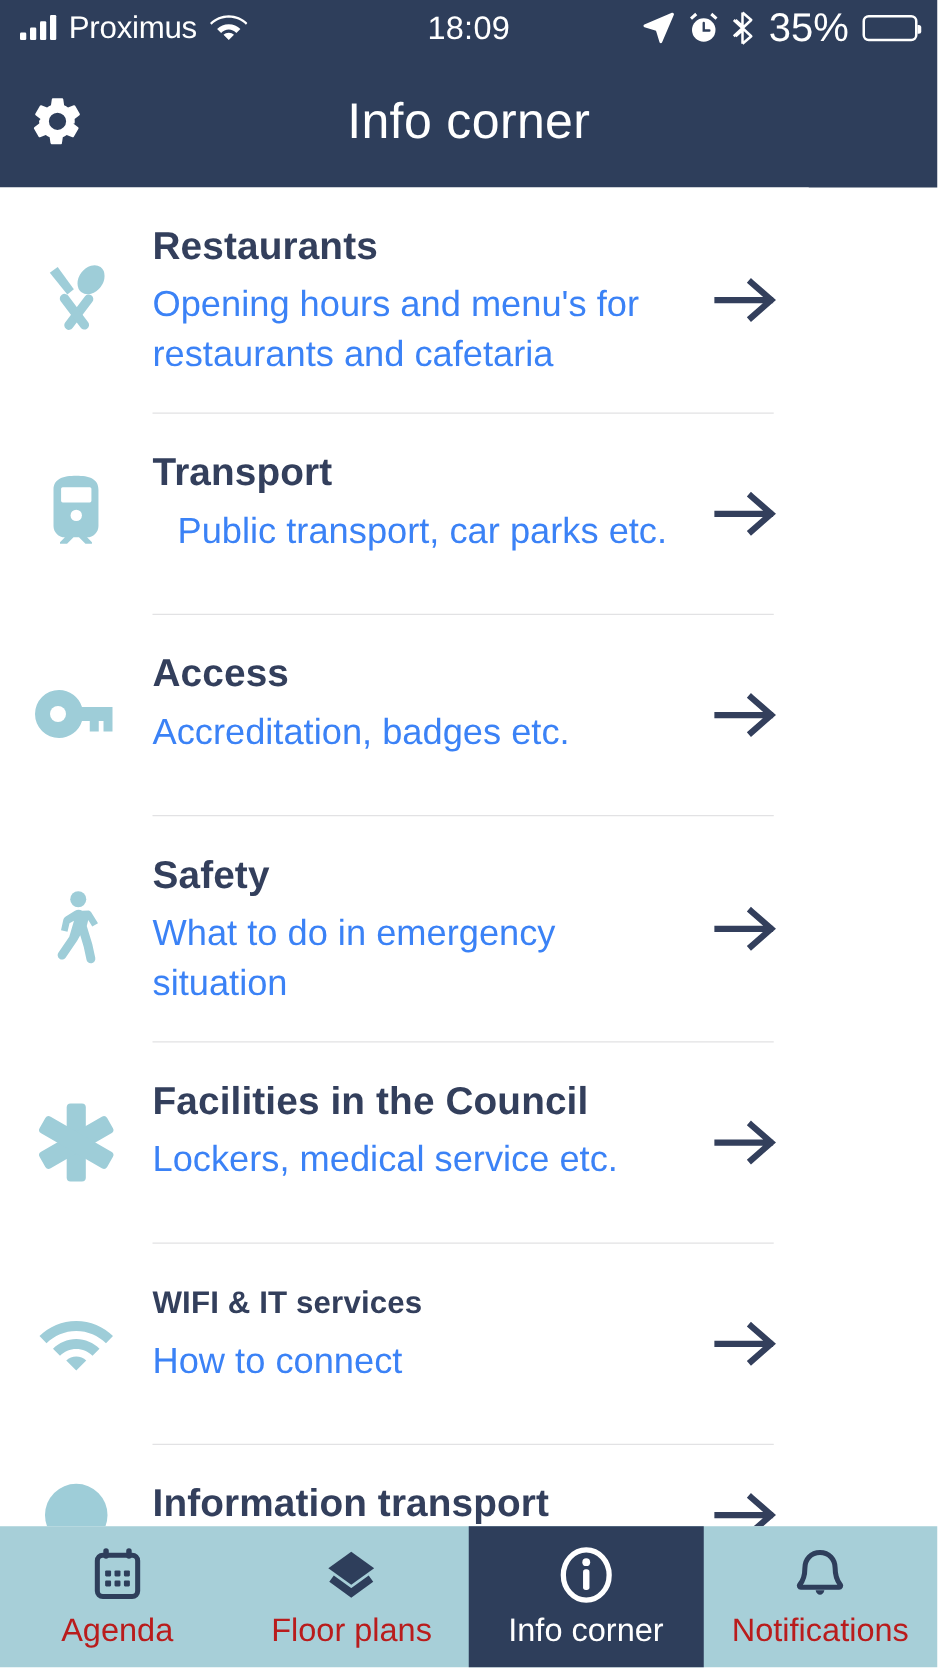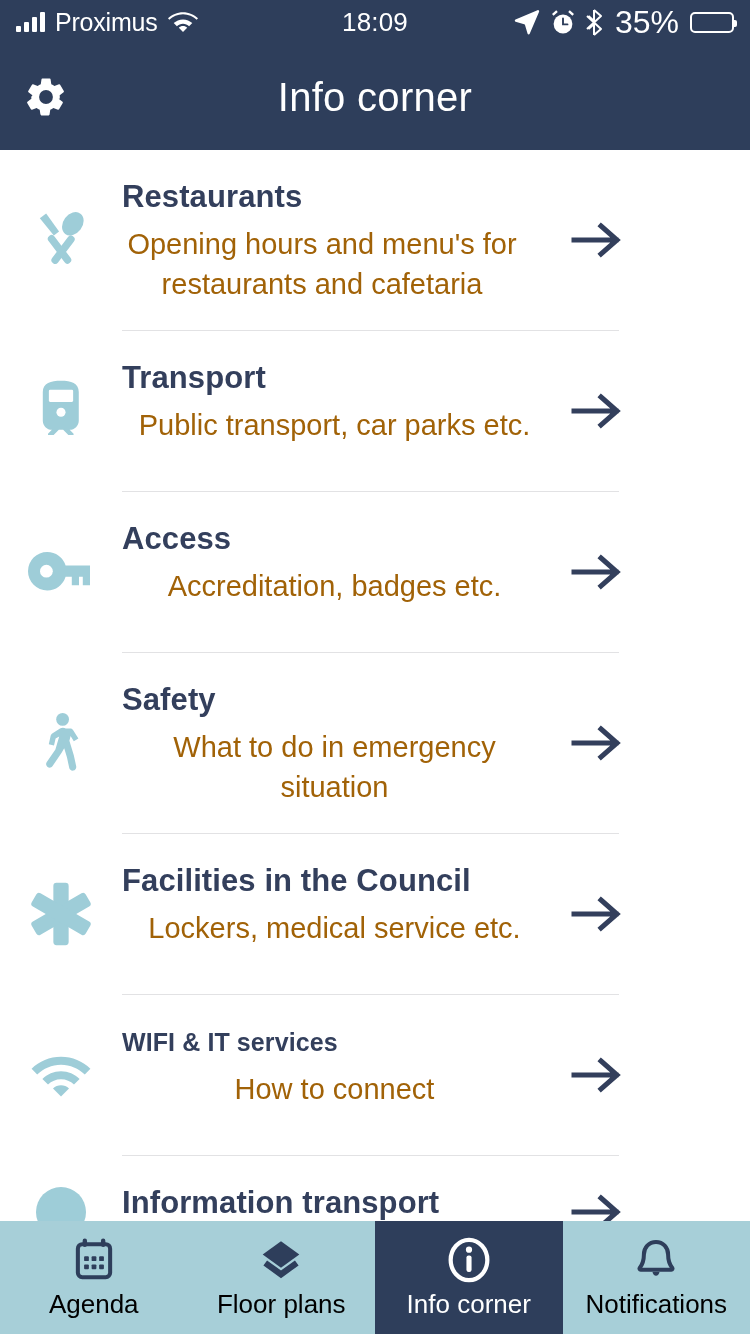--- a/index.html
+++ b/index.html
@@ -166,26 +166,25 @@
   }
   .row .r-title {
     color: #333f5c;
     font-size: 31px;
     font-weight: 700;
     line-height: 38px;
     letter-spacing: 0.1px;
     margin-bottom: 8px;
   }
   .row .r-sub {
-    color: #a16207;
+    color: #3b82f6;
     font-size: 29px;
     font-weight: 400;
     line-height: 40px;
     max-width: 400px;
-    text-align: center;
   }
   .divider {
     height: 1px;
     background: #e2e2e4;
     margin-left: 122px;
     margin-right: 28px;
   }
 
   
   .tabbar {
@@ -197,21 +196,21 @@
     display: flex;
   }
   .tab {
     flex: 1 1 0;
     display: flex;
     flex-direction: column;
     align-items: center;
     justify-content: center;
     gap: 6px;
     cursor: pointer;
-    color: #000000;
+    color: #b91c1c;
   }
   .tab.active {
     background: #2e3e5b;
     color: #ffffff;
   }
   .tab .tab-label {
     font-size: 26px;
     font-weight: 400;
     line-height: 30px;
   }
@@ -310,21 +309,21 @@
         <svg width="52" height="62" viewBox="0 0 24 28">
           <g fill="#9ecdd8">
             <path d="M12 0C7.3 0 3.6 1 3.6 5.2v13.3c0 2.3 1.9 4.2 4.2 4.2l-1.8 1.8v.6h2.6l2.4-2.4h2l2.4 2.4h2.4v-.6l-1.8-1.8c2.3 0 4.2-1.9 4.2-4.2V5.2C20.2 1 16.7 0 12 0z"></path>
           </g>
           <rect x="6.4" y="4.2" width="11.2" height="5.6" rx="0.6" fill="#ffffff"></rect>
           <circle cx="12" cy="14.6" r="2.1" fill="#ffffff"></circle>
         </svg>
       </div>
       <div class="text-cell">
         <div class="r-title">Transport</div>
-        <div class="r-sub" style="max-width:520px;">Public transport, car parks etc.</div>
+        <div class="r-sub" style="max-width:520px;margin-left:20px;">Public transport, car parks etc.</div>
       </div>
       <div class="arrow-cell">
         <svg width="52" height="40" viewBox="0 0 52 40">
           <path d="M3 20h42M30 6l16 14-16 14" stroke="#333f5c" stroke-width="5" fill="none" stroke-linecap="square"></path>
         </svg>
       </div>
     </div>
     <div class="divider"></div>
 
     <div class="row">

